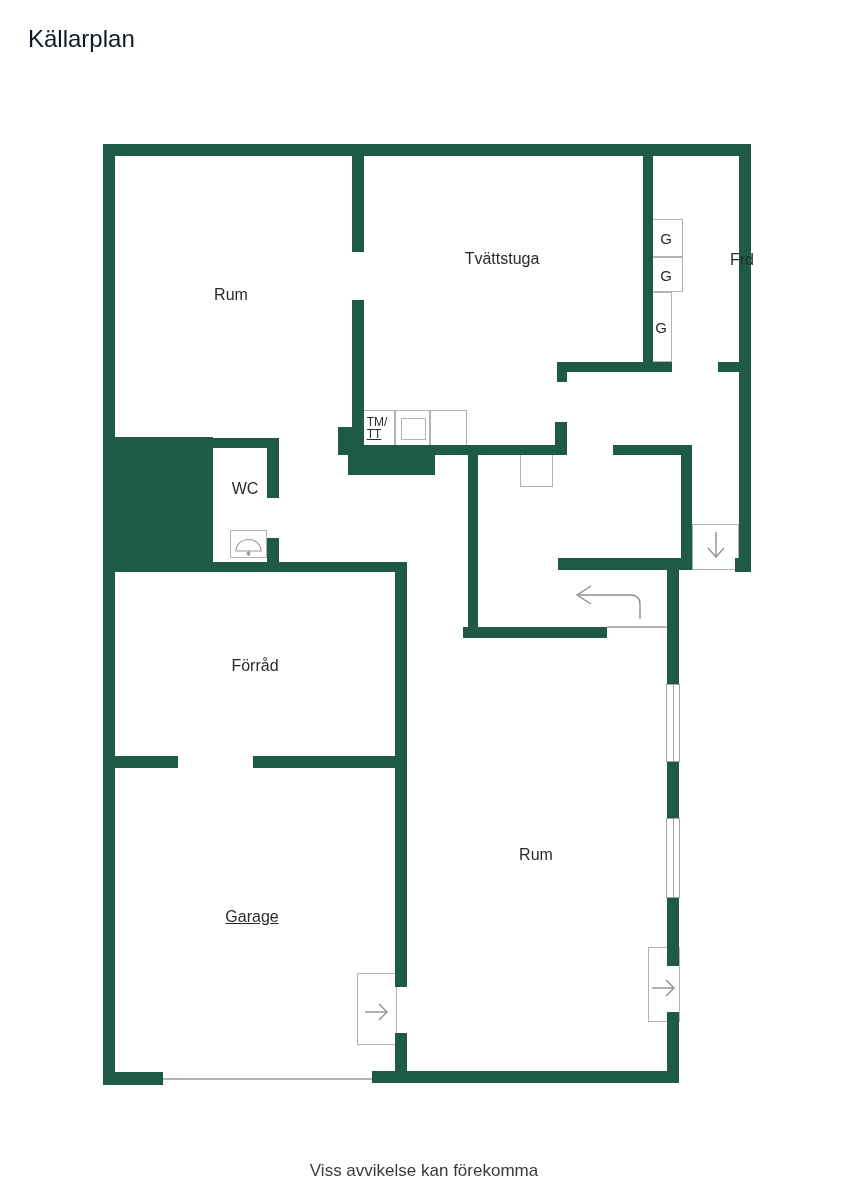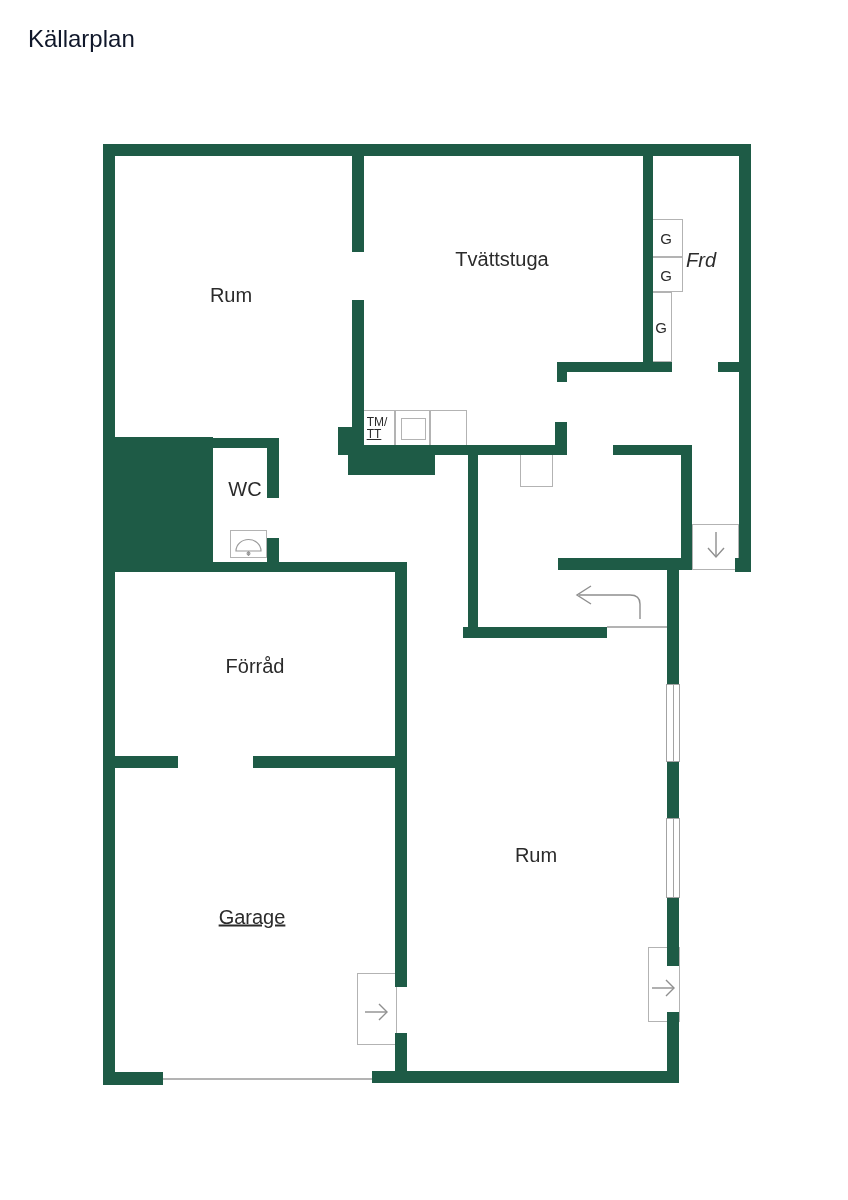--- a/index.html
+++ b/index.html
@@ -14,21 +14,21 @@
     font-family:"Liberation Sans", sans-serif;color:var(--text);
   }
   .title{position:absolute;left:28px;top:25px;font-size:24px;color:#0f172a;}
   .footer{position:absolute;left:424px;top:1161px;transform:translateX(-50%);font-size:17px;color:#3a3a3a;white-space:nowrap;}
   .wall{position:absolute;background:var(--wall);z-index:2;}
   .box{position:absolute;background:#fff;border:1px solid var(--line);box-sizing:border-box;z-index:1;}
   .innerbox{position:absolute;background:#fff;border:1px solid var(--line);box-sizing:border-box;}
   .thinline{position:absolute;background:var(--line);z-index:2;}
   .window{position:absolute;background:#fff;border:1px solid #a3a3a3;box-sizing:border-box;z-index:2;}
   .window::after{content:"";position:absolute;left:50%;top:0;bottom:0;width:1px;background:#a3a3a3;}
-  .label{position:absolute;transform:translate(-50%,-50%);font-size:20px;color:var(--text);white-space:nowrap;z-index:3;}
+  .label{position:absolute;transform:translate(-50%,-50%);font-size:16px;color:var(--text);white-space:nowrap;z-index:3;}
   .label.small{font-size:15px;}
   .label.tiny{font-size:12px;line-height:12px;text-align:left;}
   .icon{position:absolute;z-index:3;color:var(--arrow);}
   svg{display:block;}
 </style>
 </head>
 <body>
 
 <div class="page">
 
@@ -116,27 +116,28 @@
   </div>
   <div class="icon" style="left:363px;top:1002px;">
     <svg width="28" height="20" viewBox="0 0 28 20" fill="none" stroke="currentColor" stroke-width="1.4">
       <line x1="2" y1="10" x2="23" y2="10"></line>
       <polyline points="16,2 24,10 16,18"></polyline>
     </svg>
   </div>
 
   <div class="label" style="left:231px;top:295px;">Rum</div>
   <div class="label" style="left:502px;top:259px;">Tvättstuga</div>
-  <div class="label" style="left:701px;top:260px;font-style:italic;">Frd</div>
+  <div class="label" style="left:742px;top:260px;">Frd</div>
   <div class="label" style="left:245px;top:489px;">WC</div>
   <div class="label" style="left:255px;top:666px;">Förråd</div>
   <div class="label" style="left:252px;top:917px;text-decoration:underline;">Garage</div>
   <div class="label" style="left:536px;top:855px;">Rum</div>
 
   <div class="label small" style="left:666px;top:238px;">G</div>
   <div class="label small" style="left:666px;top:275px;">G</div>
   <div class="label small" style="left:661px;top:327px;">G</div>
   <div class="label tiny" style="left:377px;top:428px;">
     <span style="display:block;">TM/</span>
     <span style="display:block;text-decoration:underline;">TT</span>
   </div>
 
+  <div class="footer">Viss avvikelse kan förekomma</div>
 </div>
 
 </body></html>

